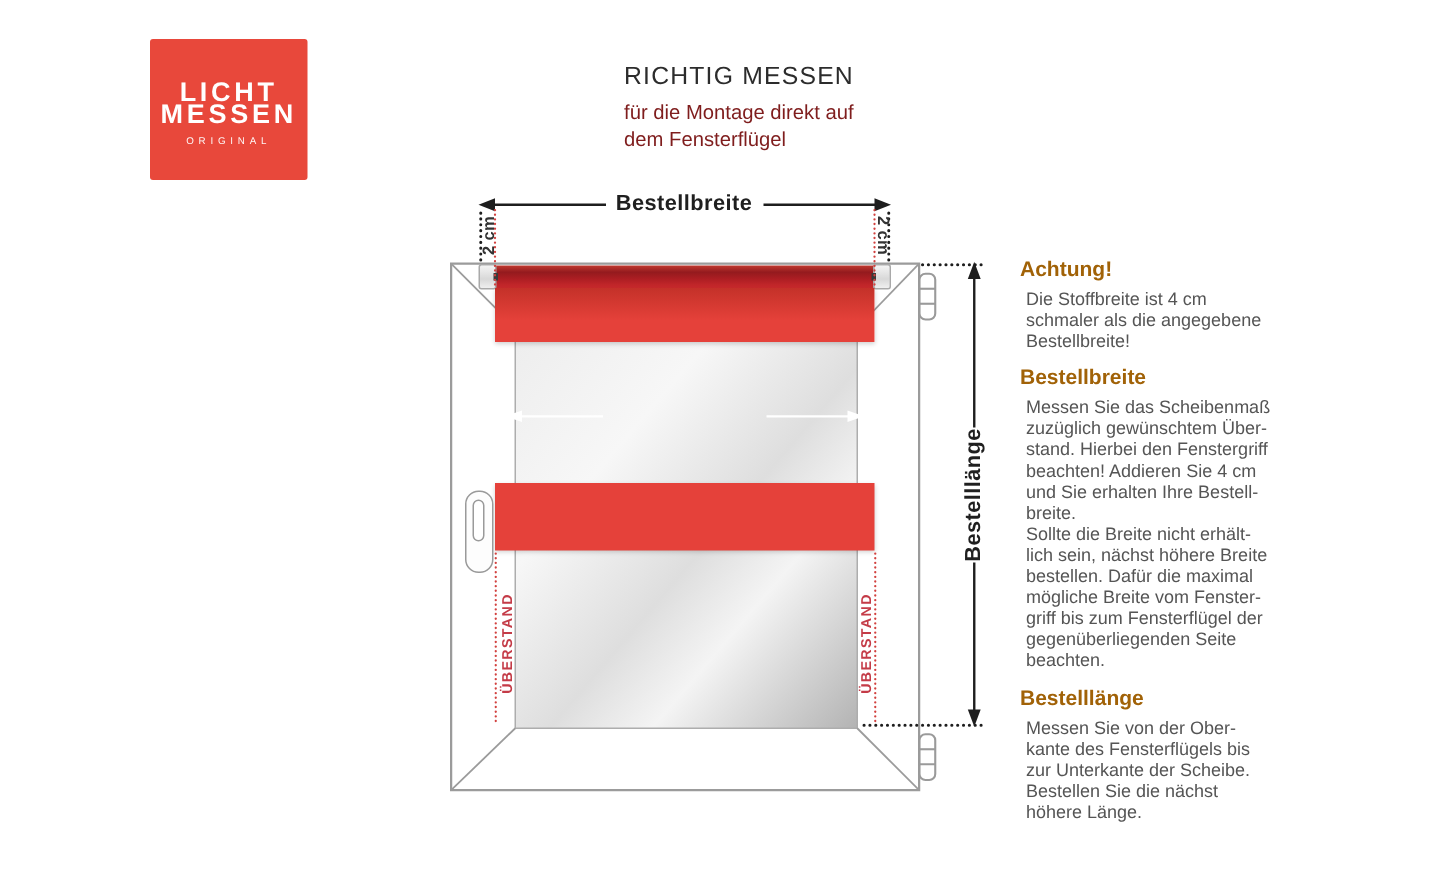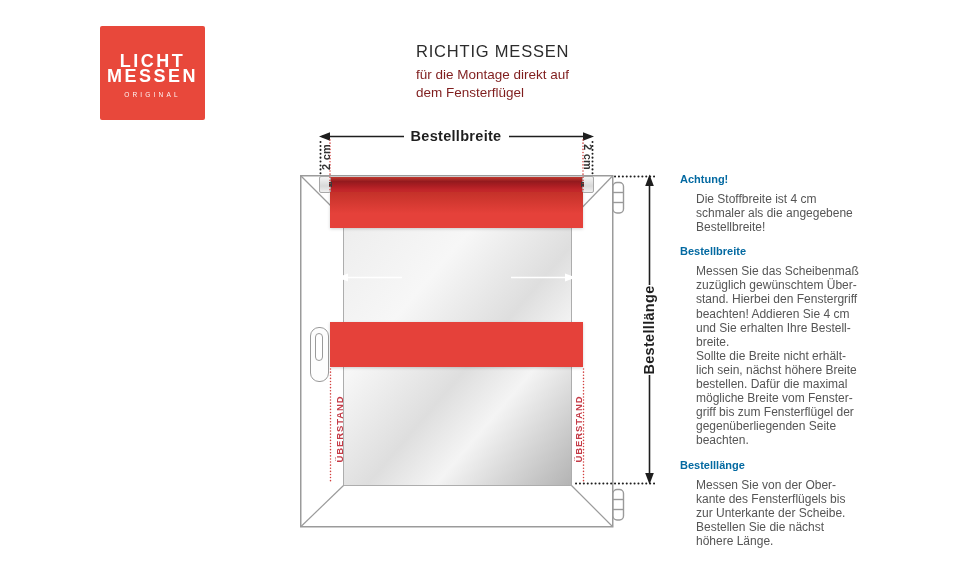--- a/index.html
+++ b/index.html
@@ -24,22 +24,22 @@
   .title {
     position:absolute; left:416px; top:42px; font-size:16.5px; font-weight:normal;
     letter-spacing:0.8px; color:#2c2c2c;
   }
   .subtitle {
     position:absolute; left:416px; top:66px; font-size:13.5px; color:#7f1d1d;
     line-height:17.5px; white-space:pre;
   }
   
   .info { position:absolute; left:680px; top:170px; width:190px; }
-  .info h3 { margin:0 0 3px 0; font-size:11px; line-height:19px; color:#0369a1; }
-  .info .body { font-size:12px; line-height:14.1px; color:#555; white-space:pre; margin:0 0 8px 16px; }
+  .info h3 { margin:0 0 3px 0; font-size:14px; line-height:19px; color:#a16207; }
+  .info .body { font-size:12px; line-height:14.1px; color:#555; white-space:pre; margin:0 0 8px 4px; }
   
   svg.layer { position:absolute; left:0; top:0; pointer-events:none; }
   .frame-layer { z-index:1; }
   .annot-layer { z-index:3; }
   .tube {
     position:absolute; left:330px; top:177px; width:253px; height:15px; z-index:2;
     background:linear-gradient(180deg,#c0392f 0%,#941a1e 30%,#ad1e23 60%,#cb2a2d 100%);
   }
   .cap {
     position:absolute; top:176px; width:12px; height:17px; z-index:2;

